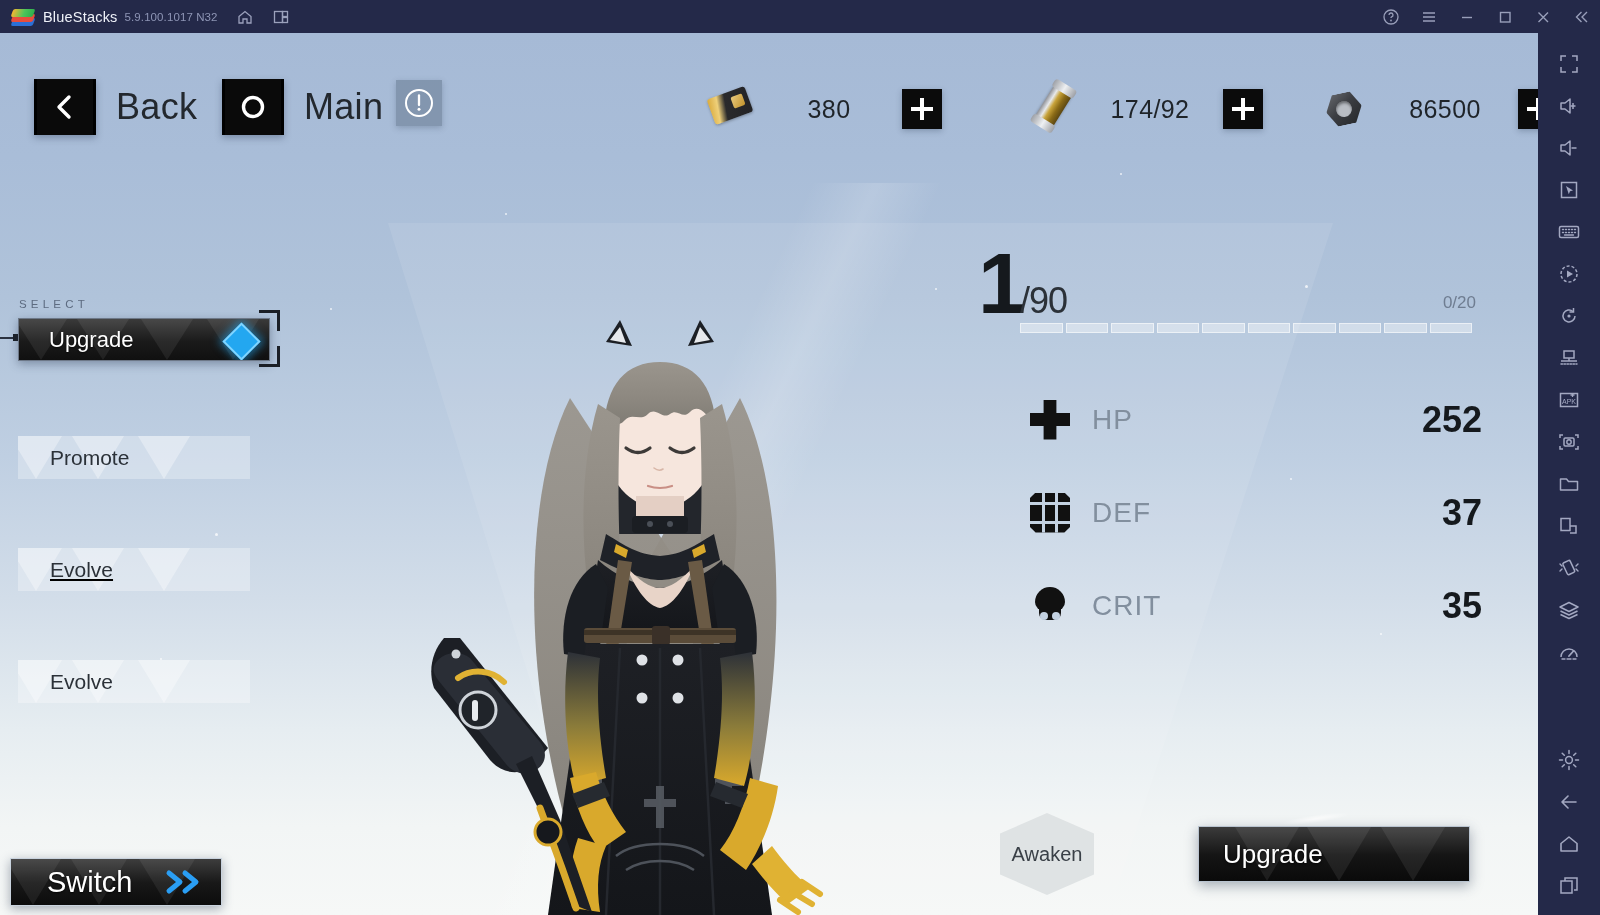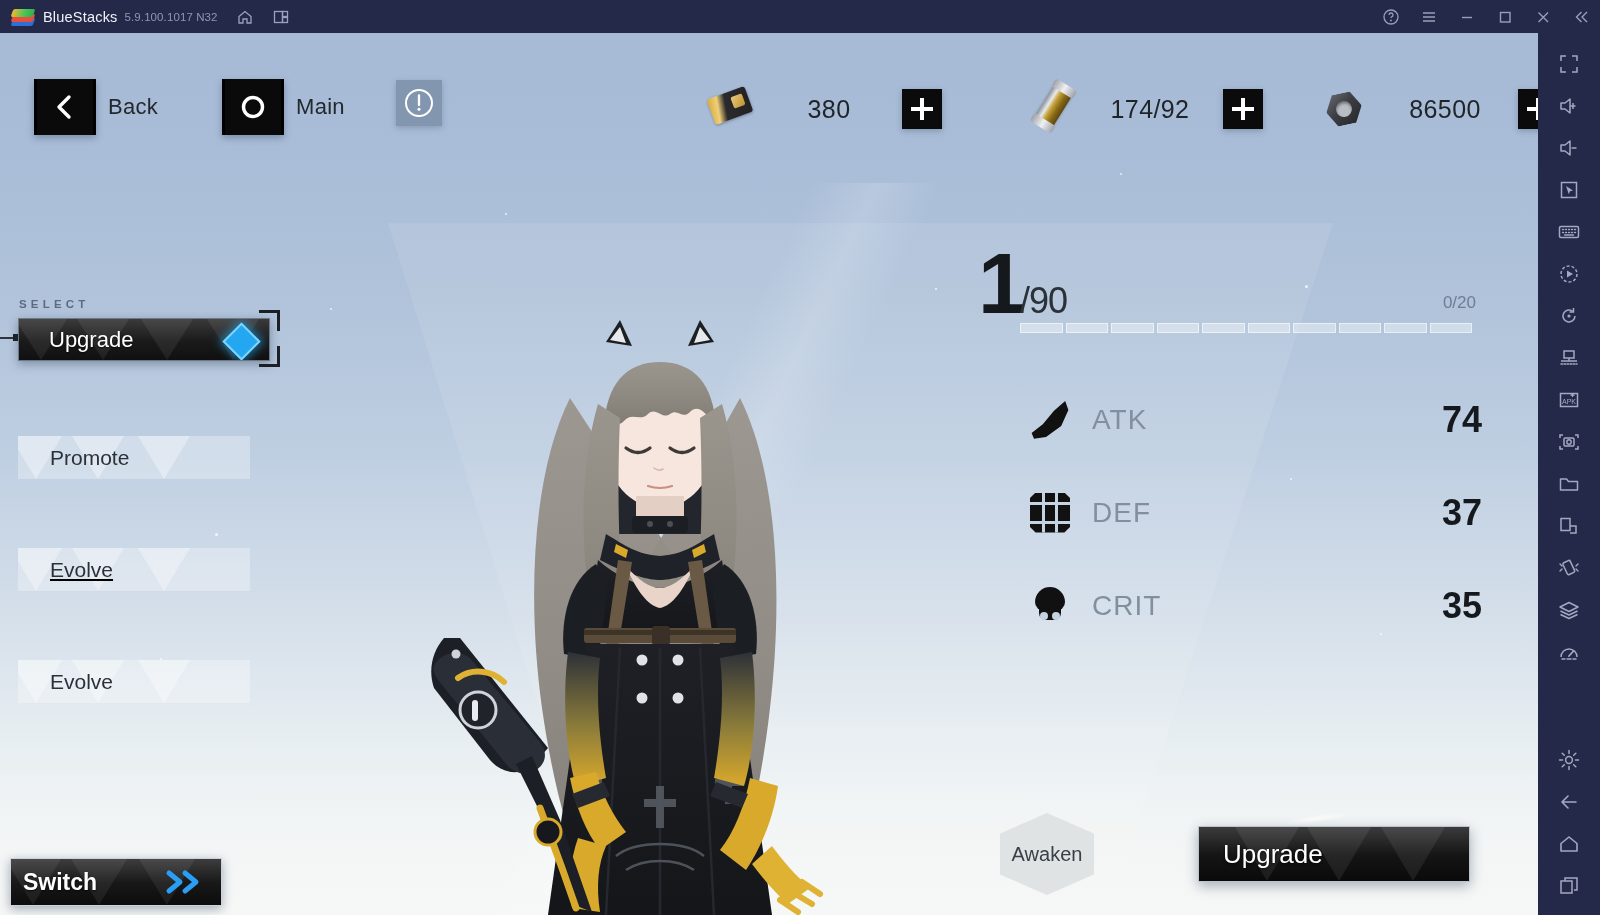--- a/index.html
+++ b/index.html
@@ -58,21 +58,21 @@
   
   .hdr{position:absolute;left:0;top:0;width:1538px;height:118px;}
   .navbtn{position:absolute;display:flex;align-items:center;}
   .navkey{
     width:56px;height:56px;background:#0a0a0a;
     border-left:3px solid #000;border-right:3px solid #000;
     box-shadow:0 3px 7px rgba(40,55,80,.35);
     display:flex;align-items:center;justify-content:center;
   }
   .navkey svg{display:block;}
-  .navlabel{margin-left:12px;font-size:22px;color:#23282e;letter-spacing:.3px;}
+  .navlabel{margin-left:20px;font-size:36px;color:#23282e;letter-spacing:.3px;}
   .infobtn{
     position:absolute;left:396px;top:47px;width:46px;height:46px;
     background:rgba(108,127,150,.62);
     display:flex;align-items:center;justify-content:center;
     box-shadow:0 2px 6px rgba(40,55,80,.25);
   }
 
   
   .res{position:absolute;top:50px;display:flex;align-items:center;height:52px;gap:14px;}
   .res-icon{width:46px;height:46px;position:relative;}
@@ -122,21 +122,21 @@
   }
   .ico-nut::after{
     content:"";position:absolute;left:10px;top:8px;width:16px;height:16px;
     border-radius:50%;background:#b9bdc4;
     box-shadow:inset 0 2px 3px rgba(0,0,0,.45);
   }
 
   
   .selectlbl{
     position:absolute;left:19px;top:265px;font-size:11.5px;color:#5d6b80;
-    letter-spacing:4.2px;font-weight:bold;
+    letter-spacing:4.2px;font-weight:normal;
   }
   .menu-sel-wrap{position:absolute;left:18px;top:285px;width:250px;height:41px;}
   .menu-sel{
     position:absolute;left:0;top:0;width:250px;height:41px;
     background:linear-gradient(180deg,#3a3a3a 0%,#1a1a1a 55%,#101010 100%);
     border:1px solid #6d7888;
     display:flex;align-items:center;
     box-shadow:0 3px 9px rgba(40,55,80,.4);
     overflow:hidden;
   }
@@ -181,21 +181,21 @@
     position:absolute;left:10px;top:825px;width:210px;height:46px;
     background:linear-gradient(180deg,#3d3d3d 0%,#181818 52%,#0c0c0c 100%);
     border:1px solid #c9d3de;display:flex;align-items:center;
     box-shadow:0 3px 10px rgba(40,55,80,.4);overflow:hidden;
   }
   .switchbtn .tri{
     position:absolute;top:0;width:0;height:0;
     border-left:28px solid transparent;border-right:28px solid transparent;
     border-top:46px solid rgba(255,255,255,.065);
   }
-  .switch-label{position:relative;margin-left:12px;font-size:23px;color:#fff;z-index:3;text-shadow:0 1px 2px rgba(0,0,0,.8);font-weight:bold;}
+  .switch-label{position:relative;margin-left:36px;font-size:29px;color:#fff;z-index:3;text-shadow:0 1px 2px rgba(0,0,0,.8);}
   .chevs{position:absolute;right:16px;top:10px;z-index:3;}
 
   
   .lvlrow{position:absolute;left:978px;top:215px;width:500px;height:80px;}
   .lvl-num{
     position:absolute;left:0;top:-8px;font-size:86px;line-height:86px;
     color:#15191d;font-weight:bold;letter-spacing:-2px;
   }
   .lvl-max{position:absolute;left:42px;top:32px;font-size:36px;color:#2b3138;letter-spacing:-1px;}
   .exp-text{position:absolute;right:2px;top:45px;font-size:17px;color:#6f7d91;}
@@ -598,23 +598,23 @@
             <span class="expseg"></span>
           <span class="expseg"></span>
             <span class="expseg"></span>
             <span class="expseg"></span>
           <span class="expseg"></span>
         </div>
       </div>
 
       <div class="stats">
         <div class="statrow">
-          <span class="stat-ico i-atk"></span>
-          <span class="stat-name">ATK</span>
-          <span class="stat-val">74</span>
+          <span class="stat-ico i-hp"></span>
+          <span class="stat-name">HP</span>
+          <span class="stat-val">252</span>
         </div>
         <div class="statrow">
           <span class="stat-ico i-def"></span>
           <span class="stat-name">DEF</span>
           <span class="stat-val">37</span>
         </div>
         <div class="statrow">
           <span class="stat-ico i-crit">
             <span class="skull"></span>
               <span class="jaw"></span>

